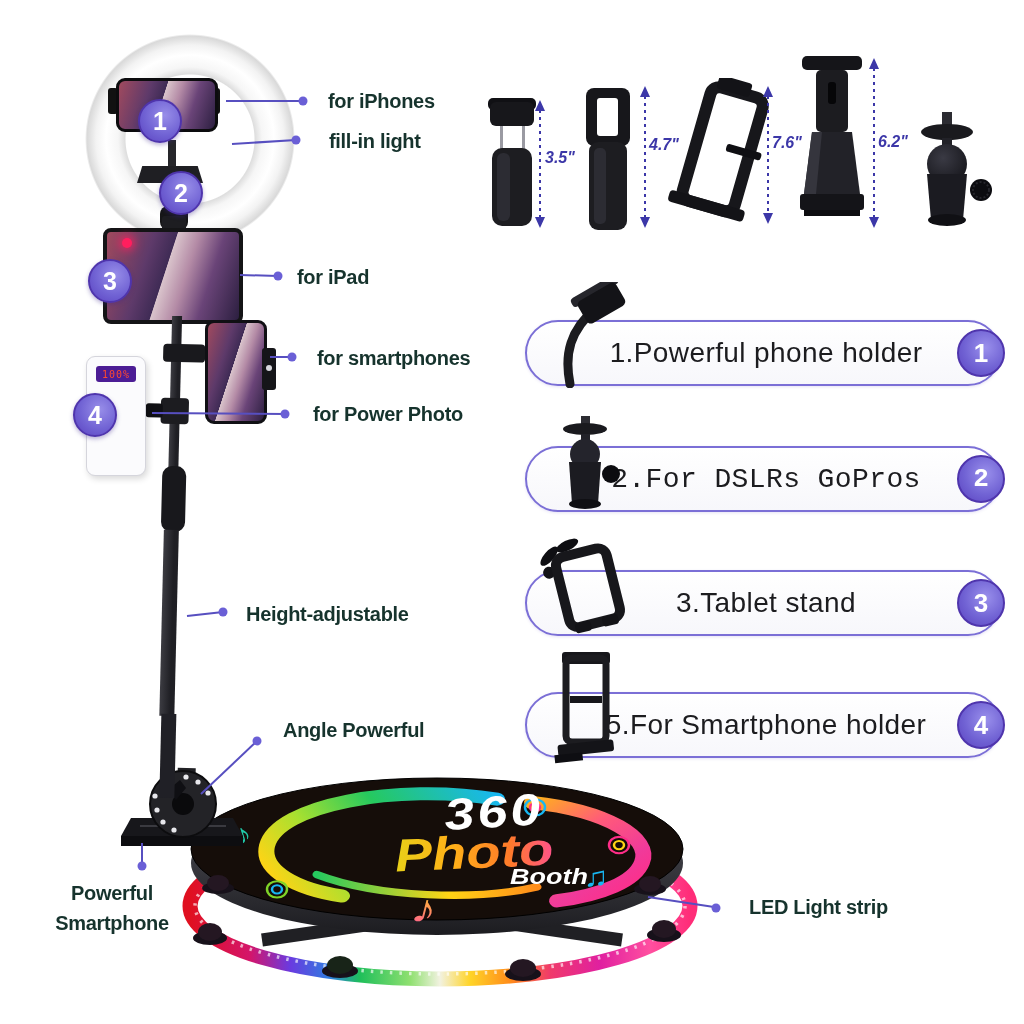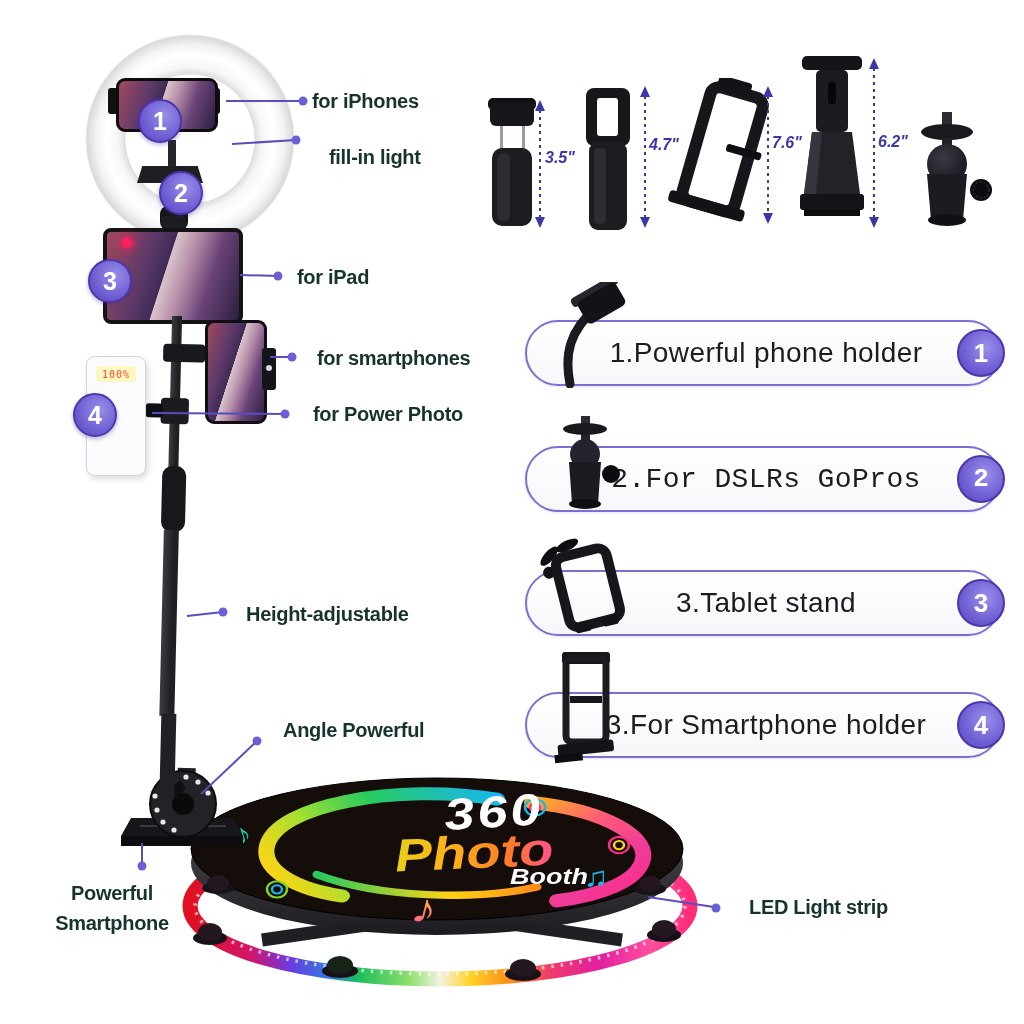--- a/index.html
+++ b/index.html
@@ -211,21 +211,21 @@
     <div class="abs" style="left:148px;top:404px;width:17px;height:14px;background:#101014;border-radius:3px;"></div>
   </div>
 
   <div class="abs screen-photo" style="left:205px;top:320px;width:56px;height:98px;border:3px solid #101014;border-radius:9px;z-index:3;"></div>
   <div class="abs" style="left:262px;top:348px;width:14px;height:42px;background:#151519;border-radius:3px;z-index:3;">
     <div style="position:absolute;left:4px;top:17px;width:6px;height:6px;border-radius:50%;background:#d8d8de;"></div>
   </div>
 
   <div class="abs" style="left:86px;top:356px;width:58px;height:118px;background:#fbfbfd;border:1px solid #d5d5dc;
               border-radius:9px;box-shadow:2px 3px 6px rgba(0,0,0,.15);z-index:2;">
-    <div style="position:absolute;left:9px;top:9px;width:40px;height:16px;background:#fef9c3;border-radius:3px;
+    <div style="position:absolute;left:9px;top:9px;width:40px;height:16px;background:#4c1d95;border-radius:3px;
                 display:flex;align-items:center;justify-content:center;">
       <span style="color:#ff4a2e;font-family:'DejaVu Sans Mono',monospace;font-size:10px;letter-spacing:1px;">100%</span>
     </div>
   </div>
 
   <div class="badge" style="left:138px;top:99px;z-index:4;">
       <span>1</span>
     </div>
   <div class="badge" style="left:159px;top:171px;z-index:4;">
       <span>2</span>
@@ -304,21 +304,21 @@
         <span>2</span>
       </span>
   </div>
   <div class="pill" style="top:570px;z-index:3;">
     <span class="pill-label">3.Tablet stand</span>
     <span class="pill-num">
         <span>3</span>
       </span>
   </div>
   <div class="pill" style="top:692px;z-index:3;">
-    <span class="pill-label">3.For Smartphone holder</span>
+    <span class="pill-label">5.For Smartphone holder</span>
     <span class="pill-num">
         <span>4</span>
       </span>
   </div>
 
   <svg class="abs" style="left:540px;top:282px;z-index:4;" width="90" height="106" viewBox="0 0 90 106">
     <path d="M 30,102 C 24,72 30,48 56,26" fill="none" stroke="#1b1b1f" stroke-width="9" stroke-linecap="round"></path>
     <g transform="rotate(-30 62 22)">
       <rect x="36" y="2" width="52" height="10" rx="4" fill="#26262c"></rect>
       <rect x="40" y="8" width="44" height="26" rx="5" fill="#131317"></rect>
@@ -384,22 +384,22 @@
       <polygon points="640,217 650,217 645,228" stroke="none"></polygon>
       <line x1="768" y1="96" x2="768" y2="214" stroke-dasharray="3 4"></line>
       <polygon points="763,97 773,97 768,86" stroke="none"></polygon>
       <polygon points="763,213 773,213 768,224" stroke="none"></polygon>
       <line x1="874" y1="68" x2="874" y2="218" stroke-dasharray="3 4"></line>
       <polygon points="869,69 879,69 874,58" stroke="none"></polygon>
       <polygon points="869,217 879,217 874,228" stroke="none"></polygon>
     </g>
   </svg>
 
-  <div class="callout" style="left:312px;top:90px;z-index:6;">for iPhones</div>
-  <div class="callout" style="left:329px;top:130px;z-index:6;margin-top:16px;">fill-in light</div>
+  <div class="callout" style="left:328px;top:90px;z-index:6;">for iPhones</div>
+  <div class="callout" style="left:329px;top:130px;z-index:6;">fill-in light</div>
   <div class="callout" style="left:297px;top:266px;z-index:6;">for iPad</div>
   <div class="callout" style="left:317px;top:347px;z-index:6;">for smartphones</div>
   <div class="callout" style="left:313px;top:403px;z-index:6;">for Power Photo</div>
   <div class="callout" style="left:246px;top:603px;z-index:6;">Height-adjustable</div>
   <div class="callout" style="left:283px;top:719px;z-index:6;">Angle Powerful</div>
   <div class="callout" style="left:34px;top:878px;width:156px;text-align:center;line-height:30px;z-index:6;">
     <div>Powerful</div>
     <div>Smartphone</div>
   </div>
   <div class="callout" style="left:749px;top:896px;z-index:6;">LED Light strip</div>

